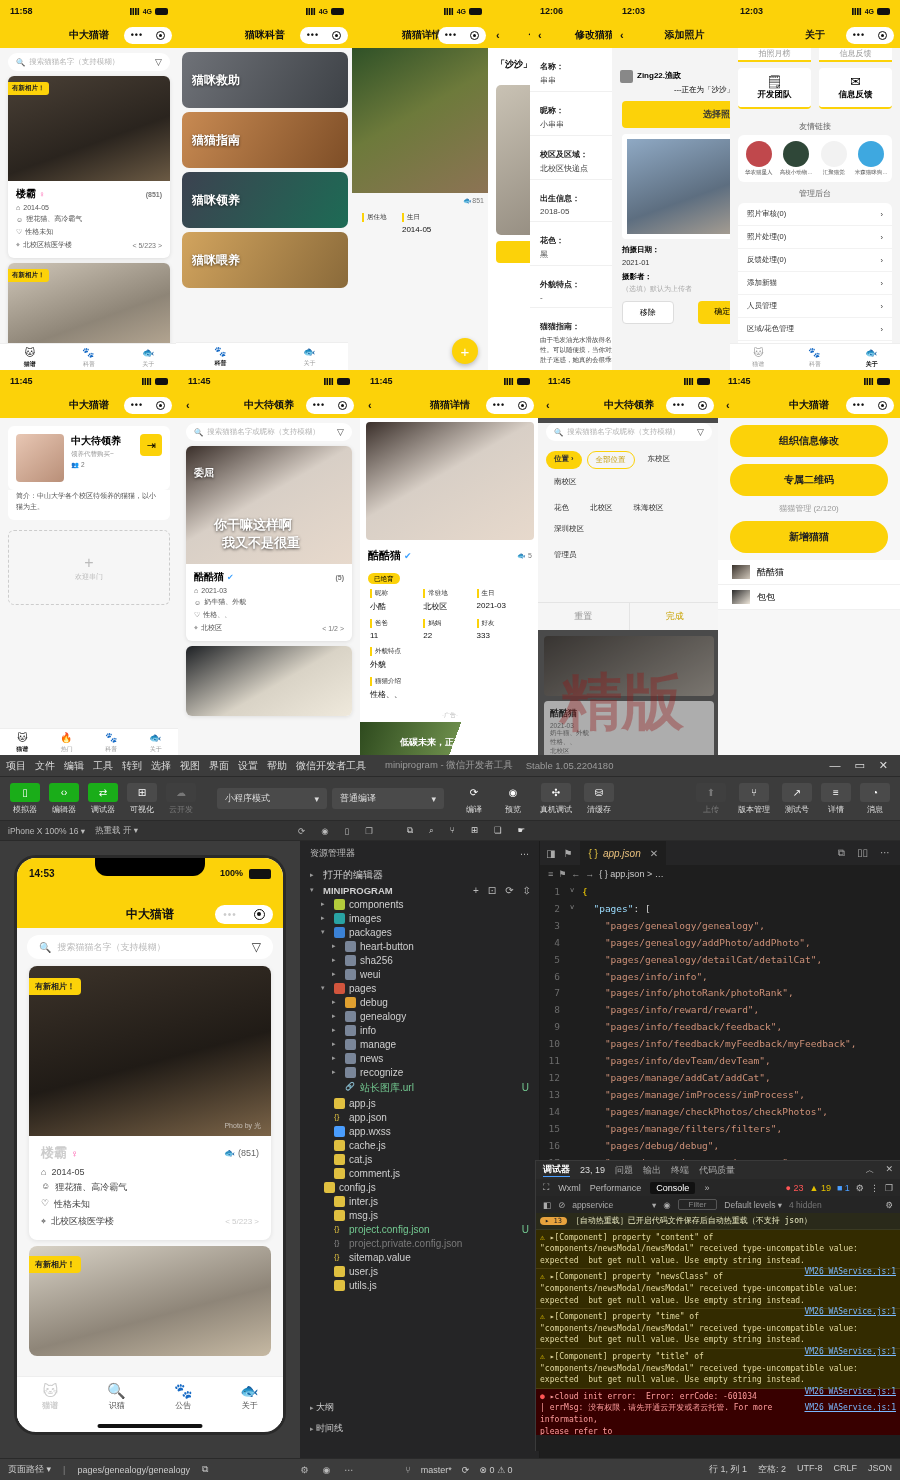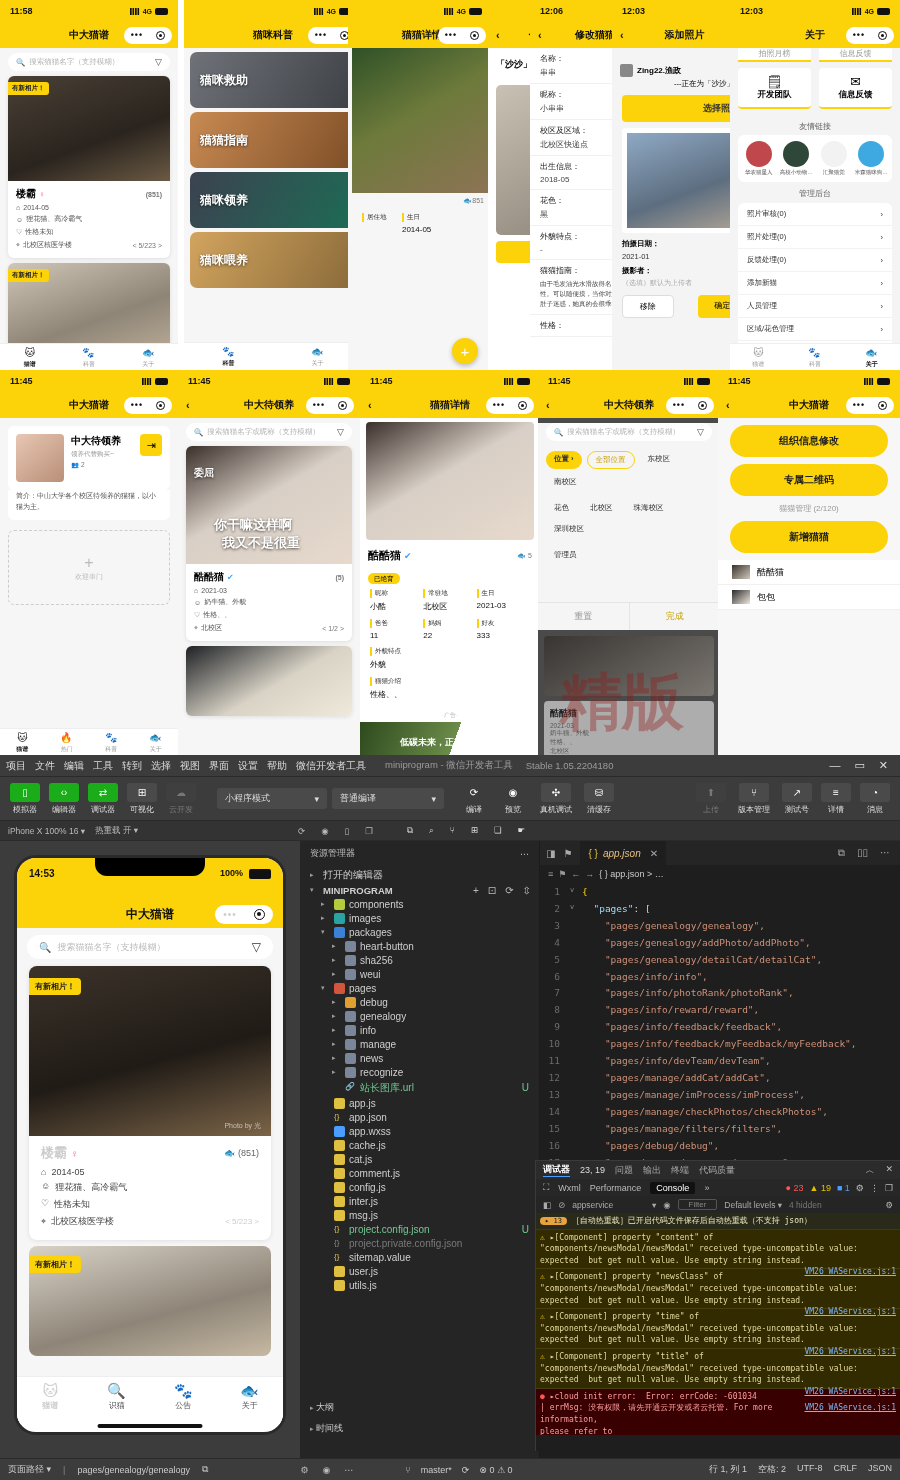--- a/index.html
+++ b/index.html
@@ -67,21 +67,21 @@
   .btnBig{margin:6px 8px;background:#fff;border-radius:6px;border-bottom:2px solid #FCD209;
      padding:8px 0;text-align:center;font-size:9px;font-weight:bold;}
   .secTitle{text-align:center;font-size:8px;color:#666;margin:6px 0 3px;}
   .linkRow{display:flex;justify-content:space-around;background:#fff;margin:0 8px;border-radius:6px;padding:6px 2px;}
   .linkItem{text-align:center;font-size:5.5px;color:#555;width:40px;}
   .linkCircle{width:26px;height:26px;border-radius:50%;margin:0 auto 2px;}
   .mgList{background:#fff;margin:4px 8px;border-radius:6px;}
   .mgRow{display:flex;align-items:center;justify-content:space-between;padding:6px 9px;
      font-size:7.5px;color:#333;border-bottom:1px solid #f2f2f2;}
   .formRow{padding:5px 10px;border-bottom:1px solid #f0f0f0;background:#fff;}
-  .formLabel{font-size:8px;font-weight:normal;color:#222;}
+  .formLabel{font-size:8px;font-weight:bold;color:#222;margin-top:8px;}
   .formVal{font-size:8px;color:#444;margin-top:3px;}
   .yellowBtn{background:#FCD209;border-radius:4px;text-align:center;font-size:9px;
      font-weight:bold;padding:7px 0;margin:6px 10px;color:#333;}
   .pillBtn{background:#FCD209;border-radius:16px;text-align:center;font-size:10px;
      font-weight:bold;padding:9px 0;margin:7px 12px;color:#222;}
   .detailGrid{display:flex;flex-wrap:wrap;padding:4px 10px;}
   .dgCell{width:33.3%;margin-bottom:7px;}
   .dgLabel{font-size:6.5px;color:#333;border-left:2px solid #FCD209;padding-left:3px;}
   .dgVal{font-size:8px;color:#111;margin-top:3px;}
   .chipRow{display:flex;flex-wrap:wrap;gap:5px;padding:5px 8px;}
@@ -217,21 +217,21 @@
         <span class="badge-new">有新相片！</span>
       </div>
     </div>
     <div class="tabbar">
       <div class="tabitem active"><span class="tabicon">🐱</span><span>猫谱</span></div>
       <div class="tabitem"><span class="tabicon">🐾</span><span>科普</span></div>
       <div class="tabitem"><span class="tabicon">🐟</span><span>关于</span></div>
     </div>
   </div>
 
-  <div class="shot" style="left:184px;top:0;width:178px;height:369px;">
+  <div class="shot" style="left:176px;top:0;width:178px;height:369px;">
     <div class="statusbar">
       <span style="visibility:hidden">11:58</span>
       <span class="sb-right"><i class="sig"></i>4G<i class="bat"></i></span>
     </div>
     <div class="navbar">
       <span>猫咪科普</span>
       <div class="capsule">
           <span class="dots">•••</span>
           <span class="circ"></span>
         </div>
@@ -377,21 +377,21 @@
 
   <div class="shot" style="left:612px;top:0;width:145px;height:370px;background:#f4f4f4;">
     <div class="statusbar">
         <span>12:03</span>
         <span class="sb-right"></span>
       </div>
     <div class="navbar">
       <span class="back">‹</span>
       <span>添加照片</span>
     </div>
-    <div style="display:flex;align-items:center;gap:4px;padding:16px 8px 0;">
+    <div style="display:flex;gap:4px;padding:22px 8px 0;">
       <div style="width:13px;height:13px;background:#888;border-radius:2px;"></div>
       <span style="font-size:8px;font-weight:bold;">Zing22.渔政</span>
     </div>
     <div style="font-size:7.5px;padding:2px 8px 0;text-align:right;">---正在为「沙沙」添加</div>
     <div class="yellowBtn">
         <span style="display:block;text-align:right;padding-right:8px;">选择照片</span>
       </div>
     <div style="margin:4px 10px;background:#fff;border-radius:4px;padding:5px;">
       <div style="height:95px;background:linear-gradient(160deg,#8fa9c4,#5d6e80 60%,#aaa093);"></div>
     </div>
@@ -997,21 +997,21 @@
           <div class="exp-row" style="padding-left: 21px;">
             <span class="arrow"></span>
             <span class="fico" style="background: rgb(224, 192, 64);"></span>
             <span>cat.js</span>
           </div>
           <div class="exp-row" style="padding-left: 21px;">
             <span class="arrow"></span>
             <span class="fico" style="background: rgb(224, 192, 64);"></span>
             <span>comment.js</span>
           </div>
-          <div class="exp-row" style="padding-left: 21px;">
+          <div class="exp-row" style="padding-left: 11px;">
             <span class="arrow"></span>
             <span class="fico" style="background: rgb(224, 192, 64);"></span>
             <span>config.js</span>
           </div>
           <div class="exp-row" style="padding-left: 21px;">
             <span class="arrow"></span>
             <span class="fico" style="background: rgb(224, 192, 64);"></span>
             <span>inter.js</span>
           </div>
           <div class="exp-row" style="padding-left: 21px;">

